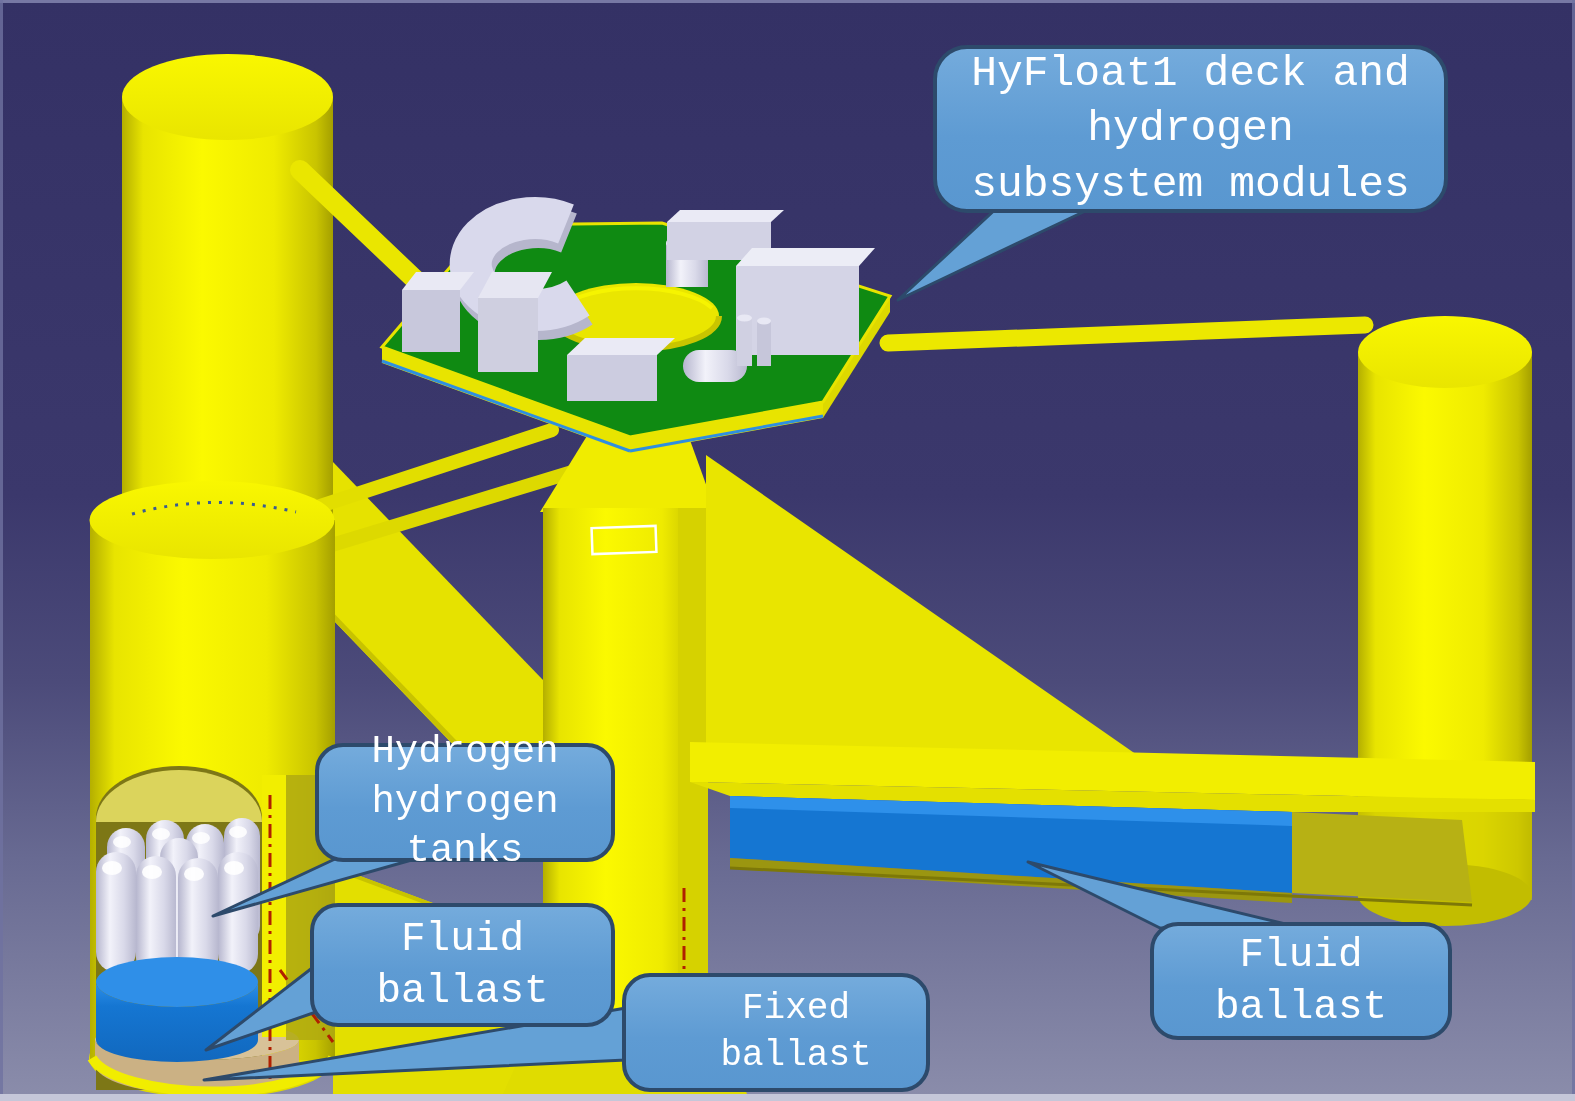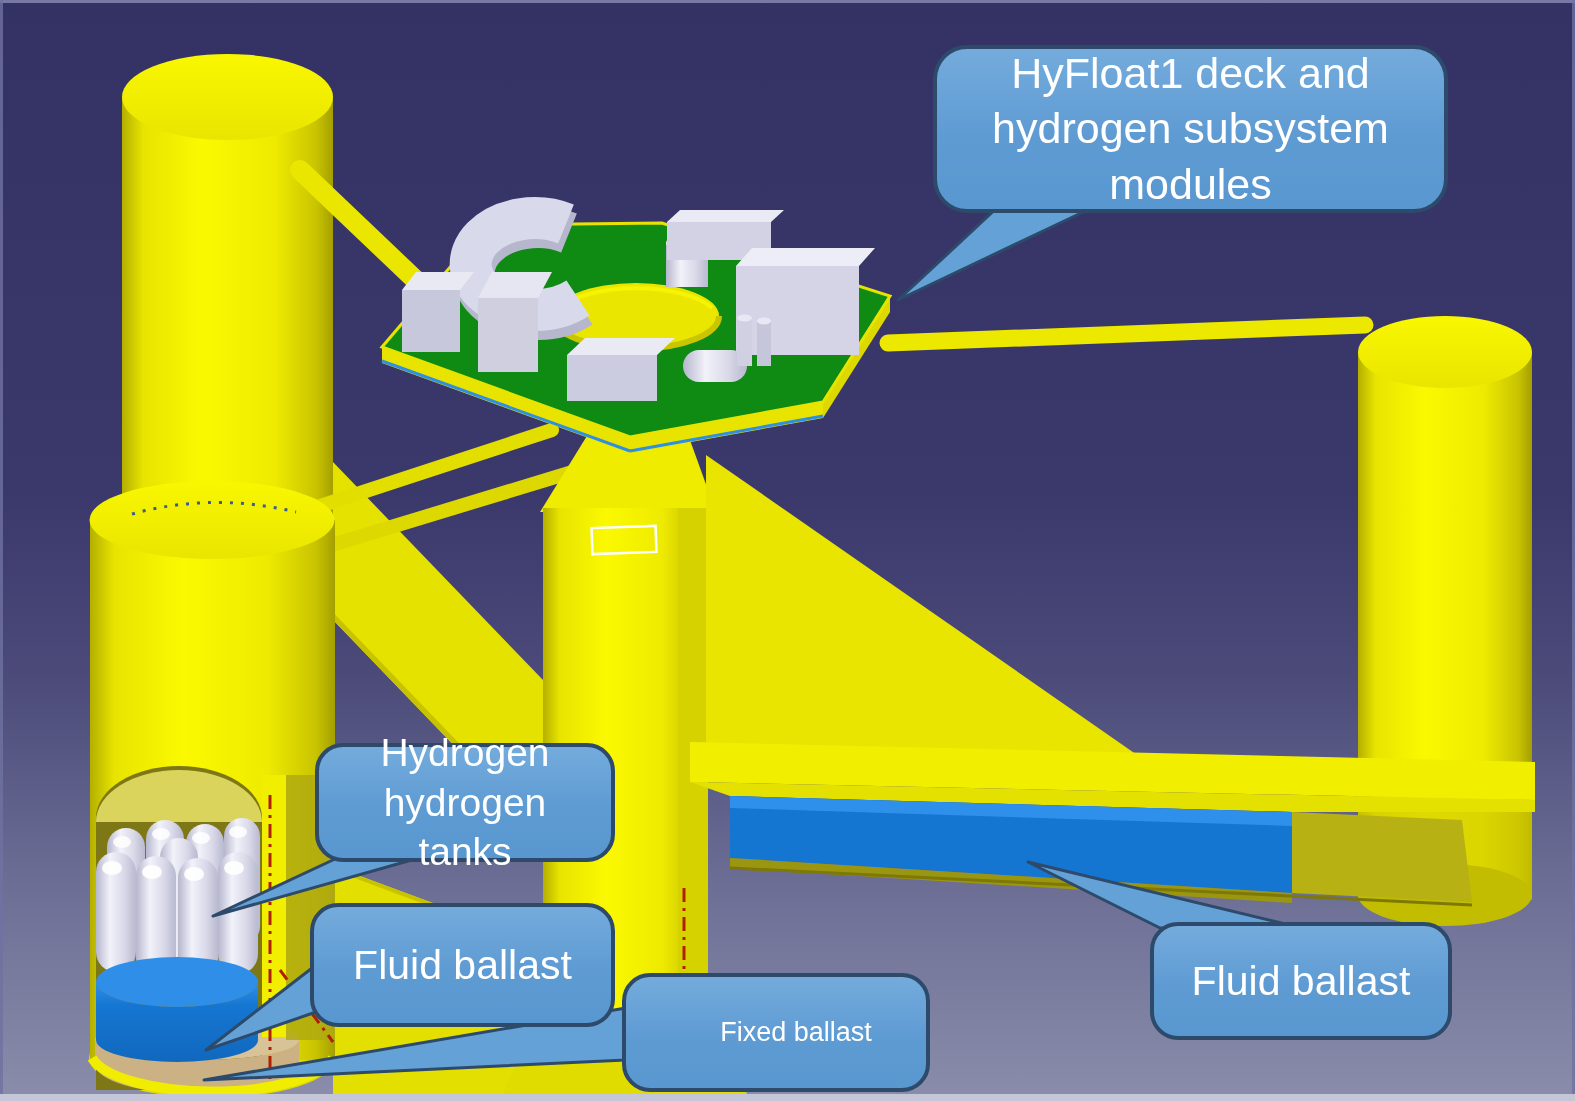--- a/index.html
+++ b/index.html
@@ -14,25 +14,25 @@
     position:absolute;
     box-sizing:border-box;
     display:flex;align-items:center;justify-content:center;
     text-align:center;
     background:linear-gradient(180deg,#74abdc 0%,#5e9bd3 55%,#5997d0 100%);
     border:4px solid #2d4a6b;
     color:#ffffff;
     font-weight:400;
     line-height:1.28;
   }
-  .callout .lbl{display:block;}
+  .callout .lbl{display:block;font-family:Liberation Mono, monospace;}
   #co-deck{left:933px;top:45px;width:515px;height:168px;border-radius:34px;font-size:43px;padding:0 34px;}
   #co-h2{left:315px;top:743px;width:300px;height:119px;border-radius:28px;font-size:39px;padding:0 14px;}
   #co-fbl{left:310px;top:903px;width:305px;height:124px;border-radius:28px;font-size:41px;}
-  #co-fxb{left:622px;top:973px;width:308px;height:119px;border-radius:28px;font-size:27px;padding-left:40px;}
+  #co-fxb{left:622px;top:973px;width:308px;height:119px;border-radius:28px;font-size:36px;padding-left:40px;}
   #co-fbr{left:1150px;top:922px;width:302px;height:118px;border-radius:28px;font-size:41px;}
 </style>
 </head>
 <body>
 
 <div class="stage">
 
 <svg viewBox="0 0 1575 1101" width="1575" height="1101">
   <defs>
     <linearGradient id="bg" x1="0" y1="0" x2="0" y2="1">

